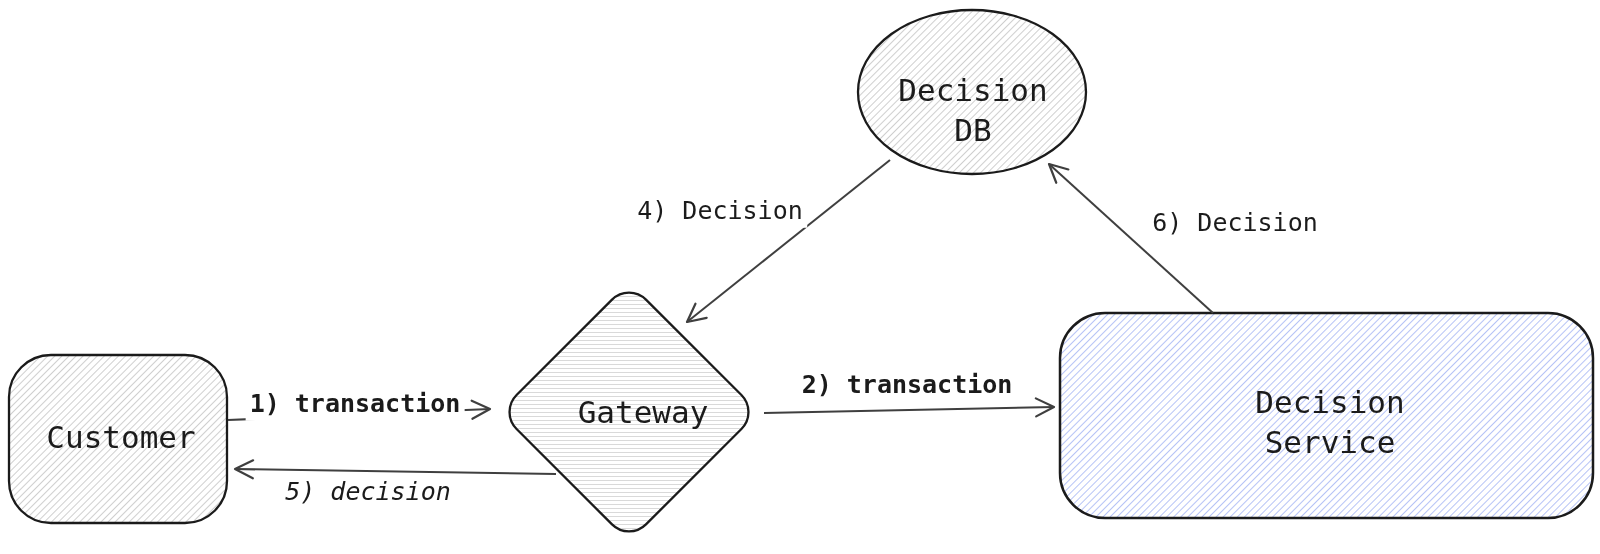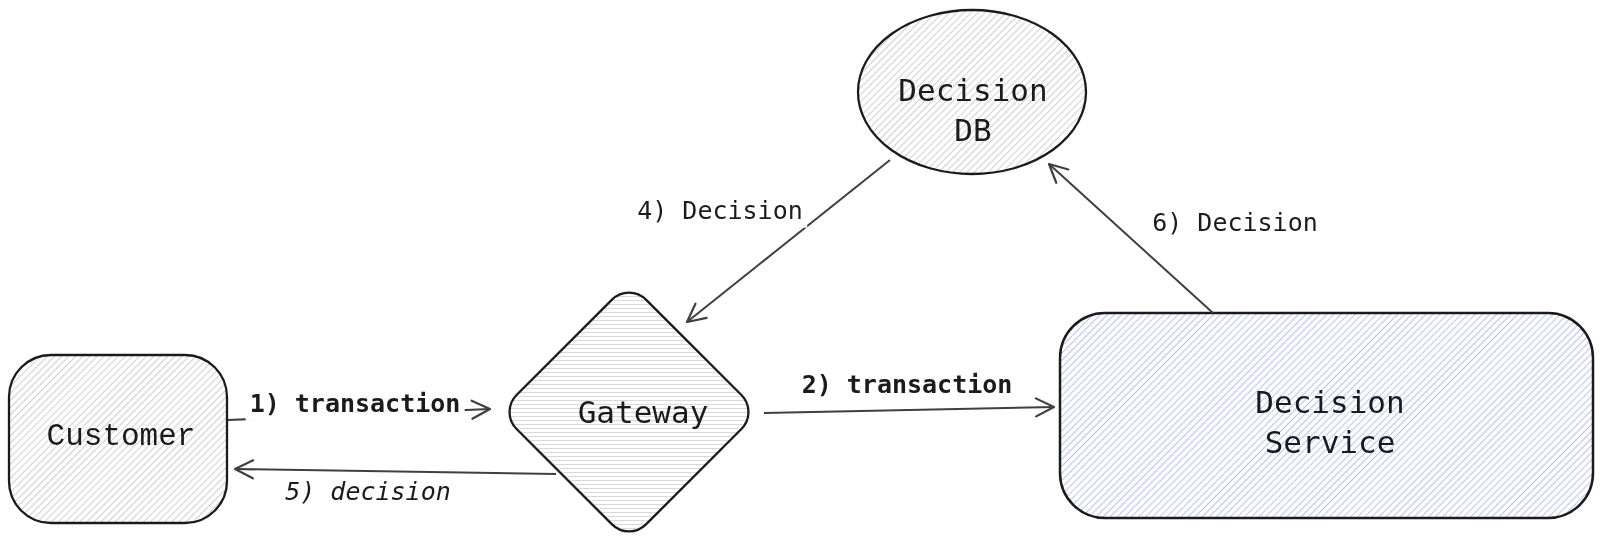--- a/index.html
+++ b/index.html
@@ -89,21 +89,21 @@
 
     <g>
       <line x1="890" y1="160" x2="687" y2="322" stroke="#3f3f3f" stroke-width="2" marker-end="url(#arrowOpen)"></line>
     </g>
 
     <g>
       <line x1="556" y1="474" x2="235" y2="469" stroke="#3f3f3f" stroke-width="2.1" marker-end="url(#arrowOpen)"></line>
     </g>
   </svg>
 
-  <div class="label node-label" style="left:121px; top:437px;font-family:Liberation Mono, monospace;">Customer</div>
+  <div class="label node-label" style="left:121px; top:437px;">Customer</div>
 
   <div class="label node-label" style="left:631px; top:412px;margin-left:12px;">Gateway</div>
 
   <div class="label node-label" style="left:973px; top:78px;margin-top:32px;">Decision
 DB</div>
 
   <div class="label node-label" style="left:1330px; top:414px;margin-top:8px;">Decision Service</div>
 
   <div class="label edge-label" style="left:355px; top:404px;font-weight:bold;">1) transaction</div>
 

